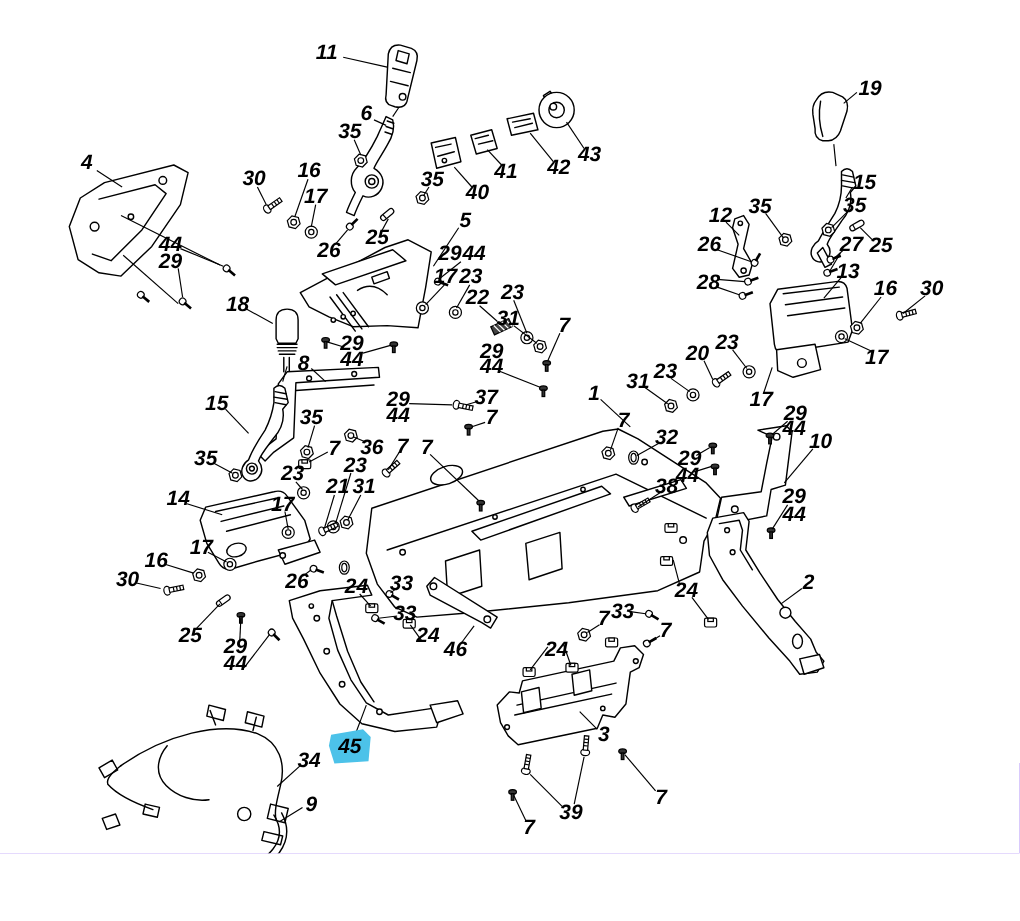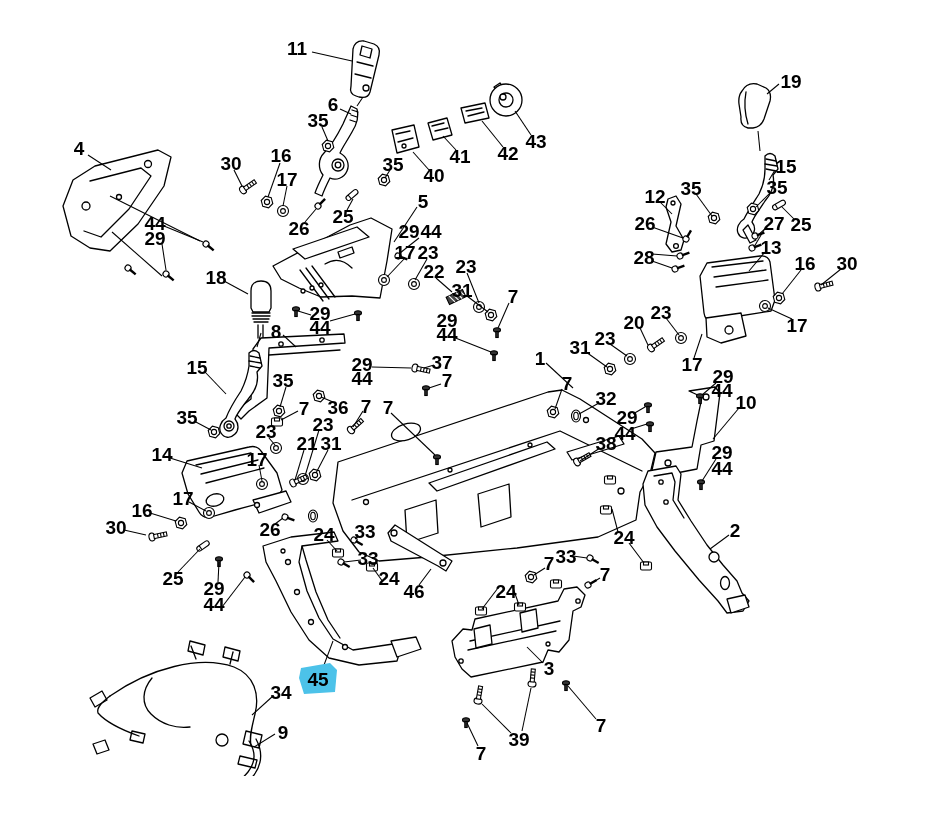--- a/index.html
+++ b/index.html
@@ -1,17 +1,17 @@
 <!DOCTYPE html>
 <html><head>
 <meta charset="utf-8">
 <style>
   html,body{margin:0;padding:0;background:#fff;}
   #stage{position:relative;width:927px;height:776px;background:#8b5cf6;overflow:hidden;
-         font-family:"Liberation Sans",sans-serif;}
+         font-family:"Liberation Sans",sans-serif;font-style:italic;}
   svg text{font-family:"Liberation Sans",sans-serif;font-weight:bold;fill:#000;}
 </style>
 </head>
 <body>
 
 <div id="stage" aria-label="Exploded parts diagram with numbered callouts, item 45 highlighted"><svg width="927" height="837" viewBox="0 0 927 837">
       <rect x="0" y="0" width="927" height="837" fill="#ffffff"></rect>
       <g stroke="#000000" stroke-width="1.3" stroke-linejoin="round" stroke-linecap="round">
         <path d="M95,166 L158,150 L171,157 L164,186 L138,224 L110,251 L90,248 L71,236 L63,206 L73,180 Z" fill="#ffffff"></path>
         <path d="M90,181 L141,168 L151,176 L129,209 L101,237 L84,231" fill="none"></path>

